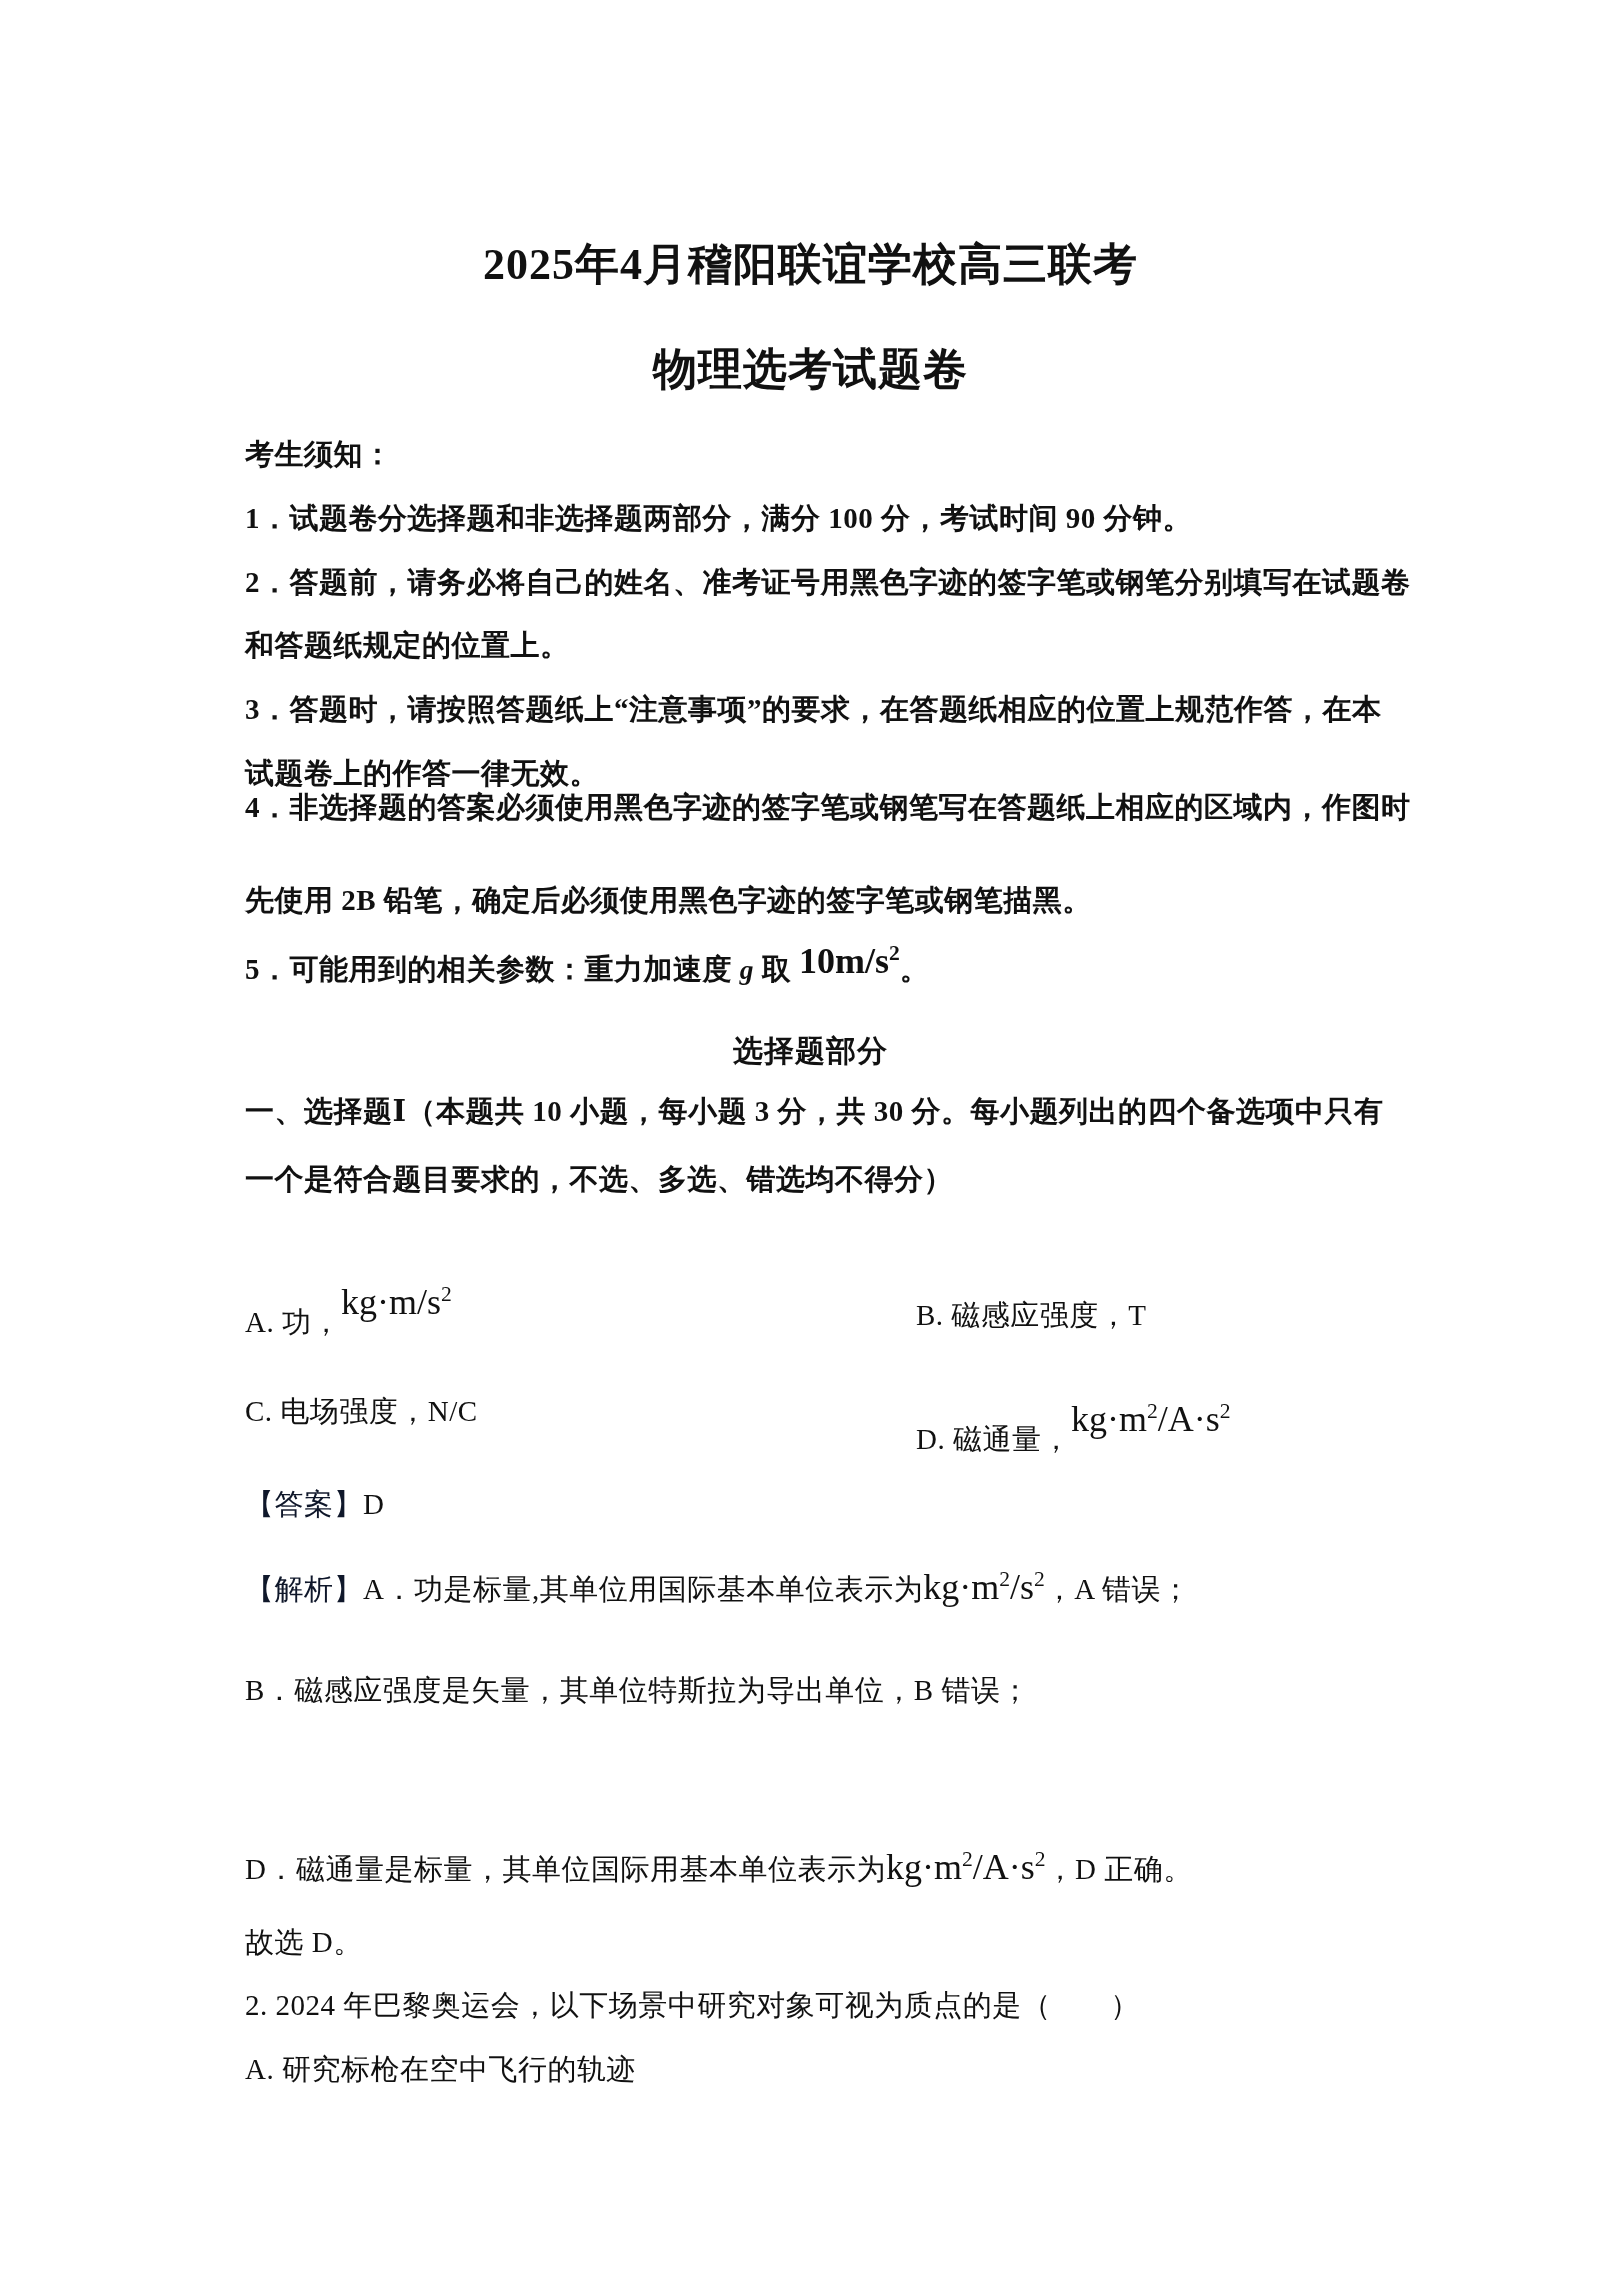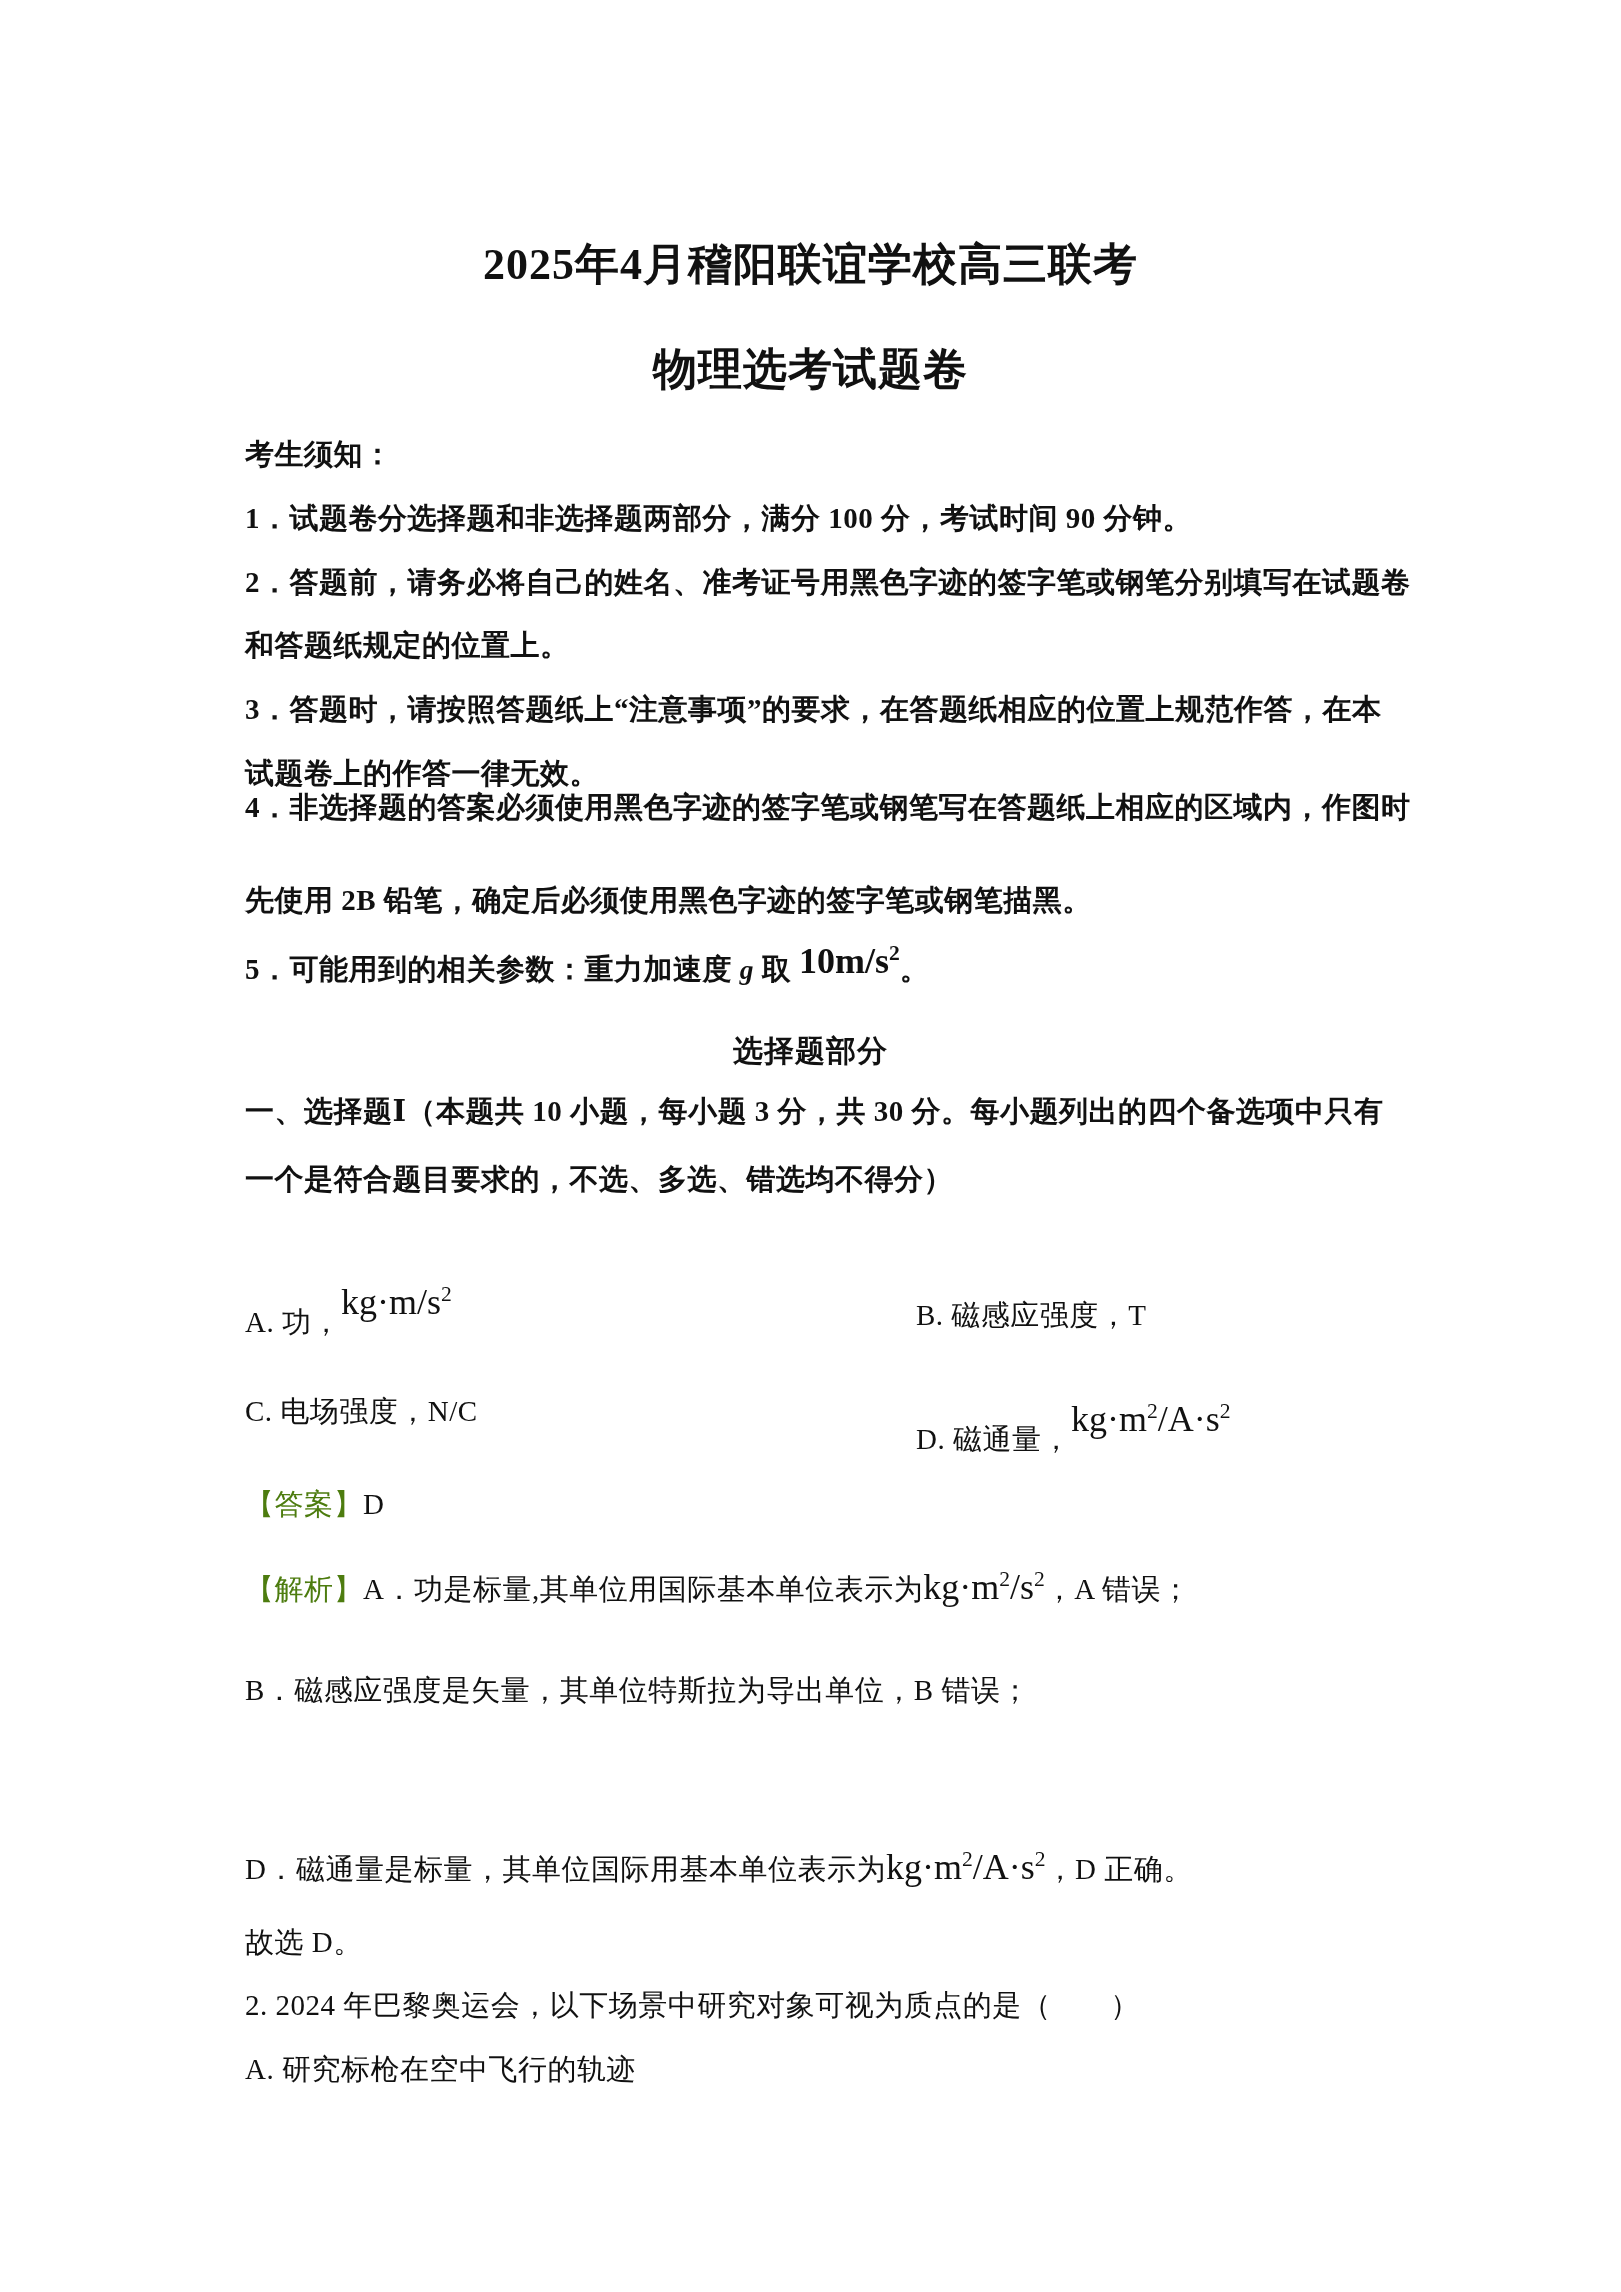--- a/index.html
+++ b/index.html
@@ -53,21 +53,21 @@
   .answer-line   { top: 1485px; }
   .analysis-a    { top: 1563px; }
   .analysis-b    { top: 1671px; }
   .analysis-c    { top: 1754px; }
   .analysis-d    { top: 1843px; }
   .conclusion    { top: 1923px; }
 
   .q2-stem { top: 1986px; }
   .q2-optA { top: 2050px; }
 
-  .tag { color: #4d7c0f; }
+  .tag { color: #0f172a; }
 
   .formula {
     font-family: "Liberation Serif", "DejaVu Serif", serif;
     font-size: 36px;
     letter-spacing: 0;
   }
   .formula .sup {
     font-size: 21.6px;
     vertical-align: super;
     line-height: 0;

